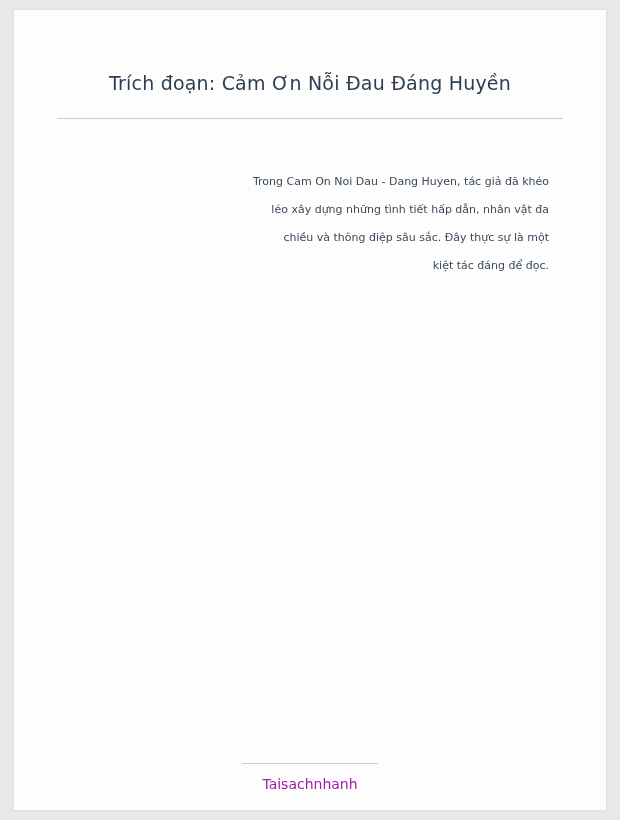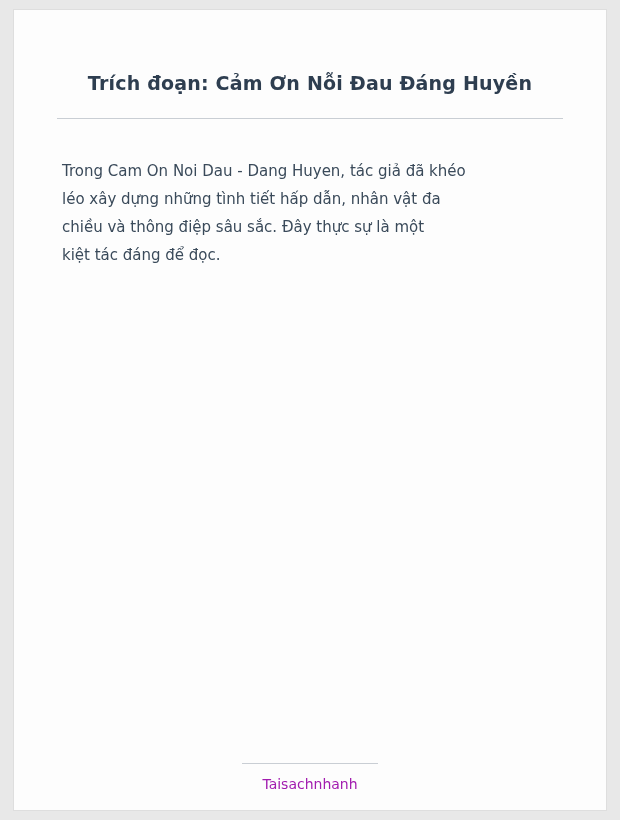--- a/index.html
+++ b/index.html
@@ -21,39 +21,40 @@
     height: 800px;
     background: #fdfdfd;
     box-shadow: 0 0 0 1px rgba(0,0,0,0.04);
     box-sizing: border-box;
   }
   .doc-title {
     margin: 0;
     padding-top: 62px;
     text-align: center;
     font-size: 19px;
-    font-weight: 700;
+    font-weight: 400;
     color: #2e3e50;
     letter-spacing: 0.2px;
     font-family: "DejaVu Sans", sans-serif;
   }
   .title-rule {
     width: 506px;
     height: 1px;
     background: #c9ced4;
     margin: 24px auto 0 auto;
   }
   .body-text {
-    margin: 0;
+    margin: 11px;
     padding: 38px 46px 0 48px;
-    font-size: 15px;
+    font-size: 11px;
     line-height: 28px;
     color: #3a4a5a;
     white-space: pre-line;
     font-family: "DejaVu Sans", sans-serif;
+    text-align: right;
   }
   .footer {
     position: absolute;
     left: 0;
     right: 0;
     bottom: 18px;
     text-align: center;
   }
   .footer-rule {
     width: 136px;

